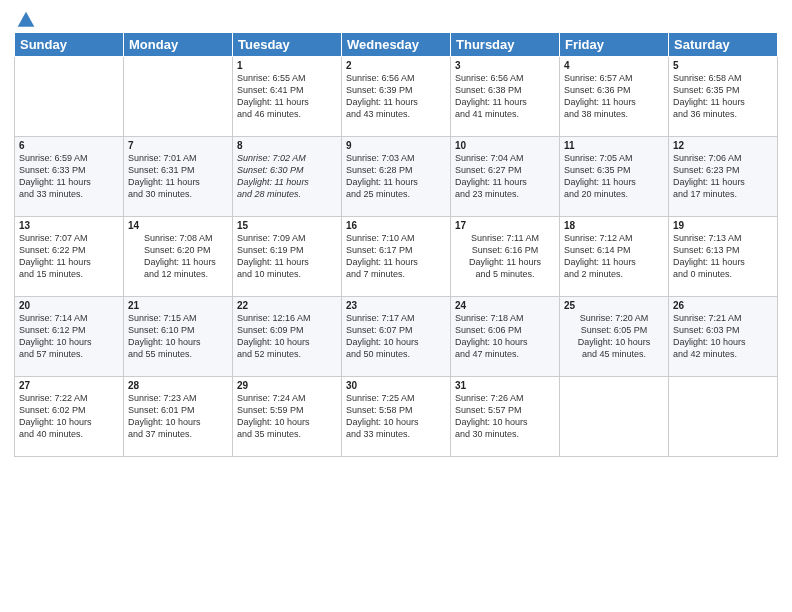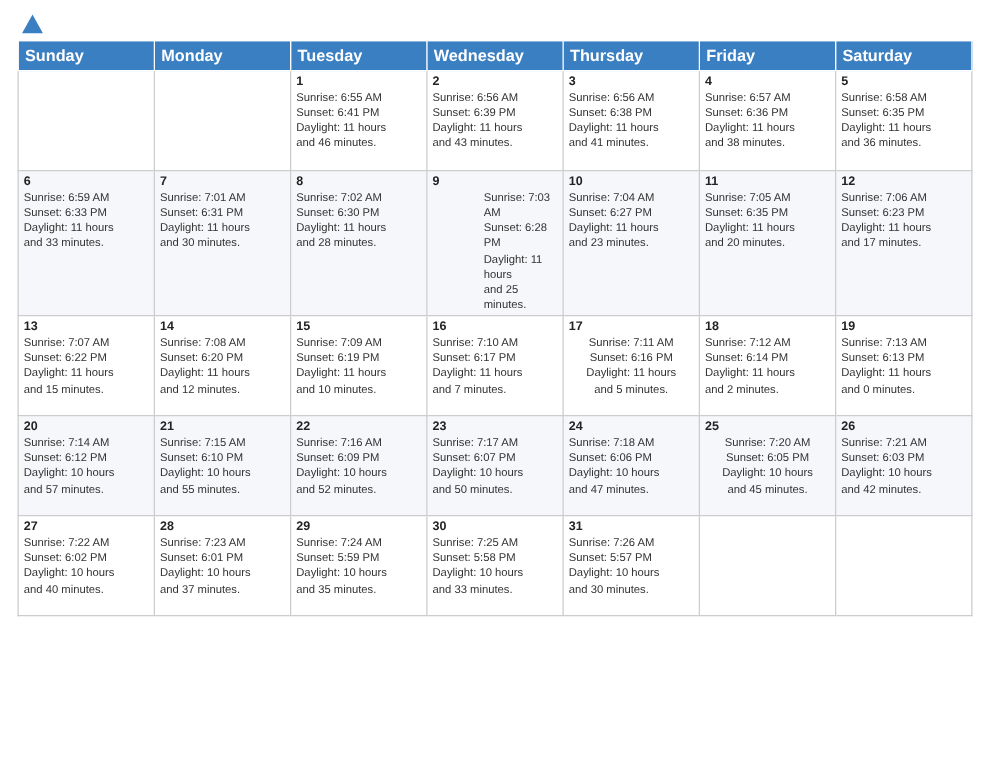--- a/index.html
+++ b/index.html
@@ -179,28 +179,28 @@
           </td>
           <td>
             <span class="day-num">7</span>
             <div class="day-content" style="white-space: pre-line;">Sunrise: 7:01 AM
 Sunset: 6:31 PM
 Daylight: 11 hours
 and 30 minutes.</div>
           </td>
           <td>
             <span class="day-num">8</span>
-            <div class="day-content" style="white-space: pre-line;">Sunrise: 7:02 AM
+            <div class="day-content" style="white-space: pre-line; font-style: italic;">Sunrise: 7:02 AM
 Sunset: 6:30 PM
 Daylight: 11 hours
 and 28 minutes.</div>
           </td>
           <td>
             <span class="day-num">9</span>
-            <div class="day-content" style="white-space: pre-line; margin-left: 41px;">Sunrise: 7:03 AM
+            <div class="day-content" style="white-space: pre-line;">Sunrise: 7:03 AM
 Sunset: 6:28 PM
 Daylight: 11 hours
 and 25 minutes.</div>
           </td>
           <td>
             <span class="day-num">10</span>
             <div class="day-content" style="white-space: pre-line;">Sunrise: 7:04 AM
 Sunset: 6:27 PM
 Daylight: 11 hours
 and 23 minutes.</div>
@@ -223,21 +223,21 @@
         <tr>
           <td>
             <span class="day-num">13</span>
             <div class="day-content" style="white-space: pre-line;">Sunrise: 7:07 AM
 Sunset: 6:22 PM
 Daylight: 11 hours
 and 15 minutes.</div>
           </td>
           <td>
             <span class="day-num">14</span>
-            <div class="day-content" style="white-space: pre-line;">Sunrise: 7:08 AM
+            <div class="day-content" style="white-space: pre-line; margin-left: 16px;">Sunrise: 7:08 AM
 Sunset: 6:20 PM
 Daylight: 11 hours
 and 12 minutes.</div>
           </td>
           <td>
             <span class="day-num">15</span>
             <div class="day-content" style="white-space: pre-line;">Sunrise: 7:09 AM
 Sunset: 6:19 PM
 Daylight: 11 hours
 and 10 minutes.</div>
@@ -281,21 +281,21 @@
           </td>
           <td>
             <span class="day-num">21</span>
             <div class="day-content" style="white-space: pre-line;">Sunrise: 7:15 AM
 Sunset: 6:10 PM
 Daylight: 10 hours
 and 55 minutes.</div>
           </td>
           <td>
             <span class="day-num">22</span>
-            <div class="day-content" style="white-space: pre-line;">Sunrise: 7:16 AM
+            <div class="day-content" style="white-space: pre-line;">Sunrise: 12:16 AM
 Sunset: 6:09 PM
 Daylight: 10 hours
 and 52 minutes.</div>
           </td>
           <td>
             <span class="day-num">23</span>
             <div class="day-content" style="white-space: pre-line;">Sunrise: 7:17 AM
 Sunset: 6:07 PM
 Daylight: 10 hours
 and 50 minutes.</div>

